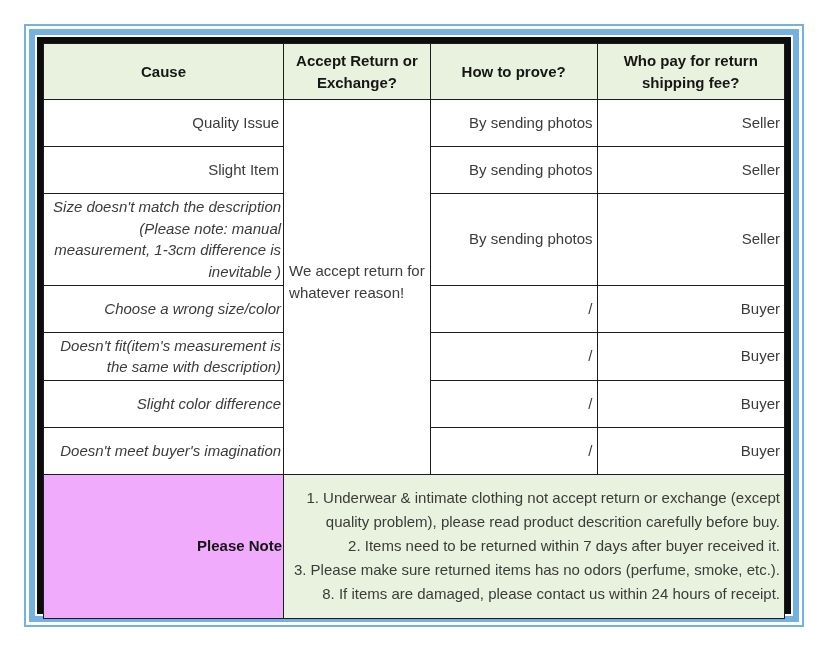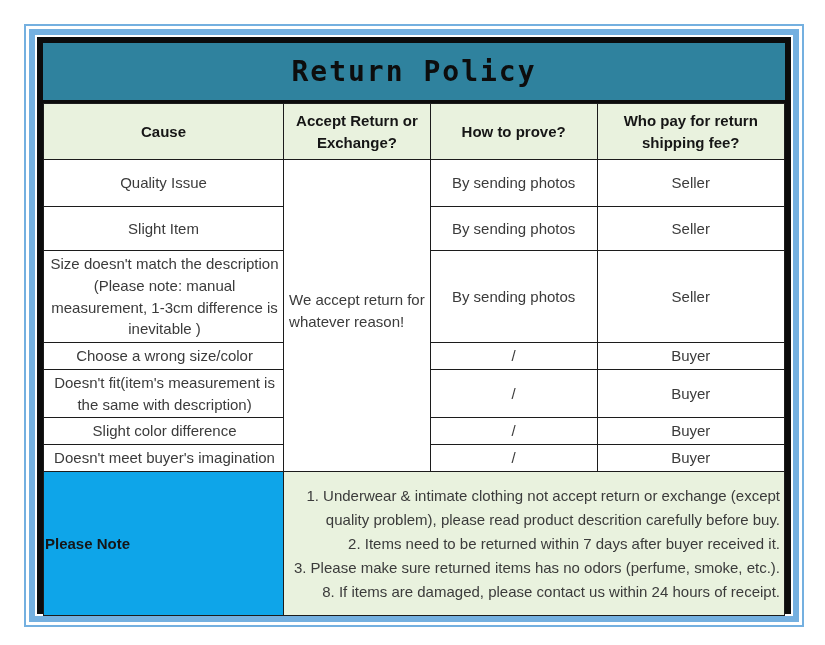--- a/index.html
+++ b/index.html
@@ -68,51 +68,48 @@
     padding: 2px 6px;
   }
   tr.r0 { height: 47px; }
   tr.r1 { height: 44px; }
   tr.r2 { height: 88px; }
   tr.r3 { height: 26px; }
   tr.r4 { height: 47px; }
   tr.r5 { height: 26px; margin-top: 40px; }
   tr.r6 { height: 27px; }
   tr.noterow { height: 144px; }
-  td.center { text-align: center; padding: 2px 4px; }
-  td.left { text-align: center; padding: 2px 2px 2px 4px; }
+  td.center { text-align: right; padding: 12px 4px; }
+  td.left { text-align: right; padding: 2px 2px 2px 4px; font-style: italic; }
   td.accept {
     text-align: left;
     padding: 2px 4px 12px 5px;
     vertical-align: middle;
   }
   td.note-label {
-    background: #0ea5e9;
+    background: #f0abfc;
     font-weight: bold;
     color: #161616;
-    text-align: left;
+    text-align: right;
   }
   td.notes {
     background: #e9f2de;
     text-align: right;
     padding: 6px 4px 6px 6px;
     vertical-align: middle;
   }
   td.notes .note-line { line-height: 24px; }
 </style>
 </head>
 <body>
 
 <div class="frame-outer">
   <div class="frame-inner">
     <div class="policy-box">
 
-      <div class="title-bar">
-        <span class="title-text">Return Policy</span>
-      </div>
 
       <table class="policy">
         <colgroup>
           <col style="width:32.4%">
           <col style="width:19.8%">
           <col style="width:22.5%">
           <col style="width:25.3%">
         </colgroup>
         <thead>
           <tr class="hrow">

